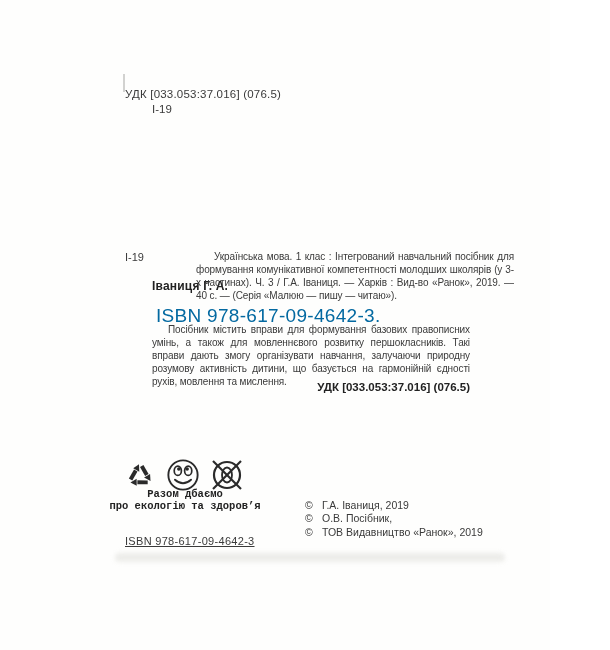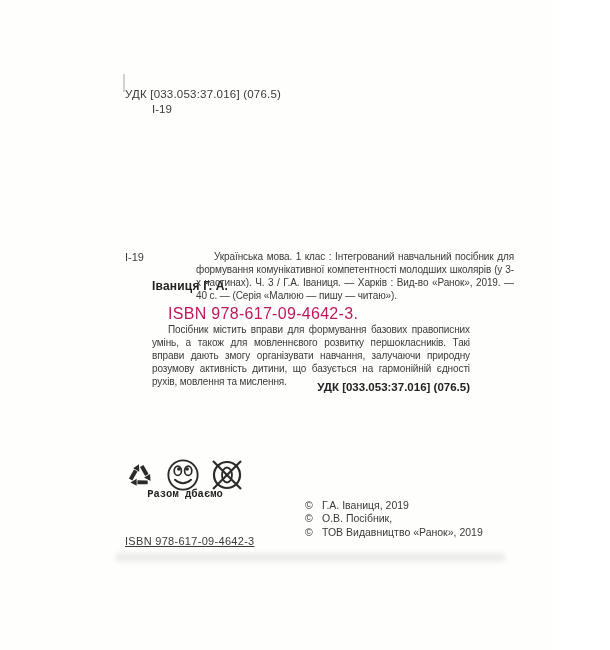--- a/index.html
+++ b/index.html
@@ -8,21 +8,21 @@
     font-family:"Liberation Sans", sans-serif;color:#333;overflow:hidden;
   }
   .abs{position:absolute;}
   .artifact-vline{left:123px;top:74px;width:2px;height:18px;background:#c7c7c4;opacity:.8;}
   .udc-top{left:125px;top:88px;font-size:11.5px;letter-spacing:.2px;color:#3a3a3a;}
   .code-top{left:152px;top:103px;font-size:11.5px;color:#3a3a3a;}
   .series{left:125px;top:126px;width:345px;text-align:center;font-size:11.5px;word-spacing:3px;color:#3a3a3a;}
   .author{left:152px;top:231px;font-size:12px;font-weight:bold;color:#222;letter-spacing:.2px;margin-top:48px;}
   .bib-code{left:125px;top:251px;font-size:11px;color:#3a3a3a;}
   .bib{left:152px;top:250px;width:318px;font-size:10px;line-height:13px;text-align:justify;text-indent:18px;color:#3a3a3a;letter-spacing:-0.1px;margin-left:44px;}
-  .isbn-main{left:168px;top:305px;font-size:16px;letter-spacing:.3px;color:#be185d;}
+  .isbn-main{left:156px;top:305px;font-size:19px;letter-spacing:.3px;color:#0369a1;}
   .annotation{left:152px;top:323px;width:318px;font-size:10px;line-height:13px;text-align:justify;text-indent:16px;color:#3a3a3a;letter-spacing:-0.1px;}
   .udc-bottom{left:152px;top:381px;width:318px;text-align:right;font-size:11.5px;font-weight:bold;color:#222;}
   .icons-row{left:121px;top:454px;width:130px;height:42px;display:flex;align-items:center;gap:7px;}
   .eco-text{left:109px;top:489px;width:152px;text-align:center;font-family:Liberation Mono, monospace;font-weight:bold;font-size:10.5px;line-height:11.5px;color:#222;}
   .isbn-bottom{left:125px;top:535px;font-size:11px;letter-spacing:.3px;color:#3a3a3a;text-decoration:underline;}
   .copyrights{left:305px;top:499px;font-size:10.5px;line-height:13.4px;color:#3a3a3a;}
   .cr-row{display:flex;}
   .cr-sym{width:17px;flex:0 0 17px;}
   .page-shadow{left:115px;top:552px;width:390px;height:11px;background:linear-gradient(to bottom,#f2f2ef, #e4e4e0 55%, #f7f7f5);filter:blur(2px);border-radius:6px;opacity:.8;}
   svg{display:block;}
@@ -73,20 +73,21 @@
         <circle cx="20" cy="20" r="13" fill="none" stroke="#2a2a2a" stroke-width="2.2"></circle>
         <line x1="6" y1="6" x2="34" y2="34" stroke="#2a2a2a" stroke-width="2.2"></line>
         <line x1="34" y1="6" x2="6" y2="34" stroke="#2a2a2a" stroke-width="2.2"></line>
         <ellipse cx="20" cy="20" rx="5" ry="7.5" fill="none" stroke="#2a2a2a" stroke-width="1.8"></ellipse>
       </svg>
     </span>
   </div>
 
   <div class="abs eco-text">
     <div>Разом дбаємо</div>
+    <div>про екологію та здоров’я</div>
   </div>
 
   <div class="abs isbn-bottom">ISBN 978-617-09-4642-3</div>
 
   <div class="abs copyrights">
     <div class="cr-row">
       <span class="cr-sym">©</span>
       <span>Г.А. Іваниця, 2019</span>
     </div>
     <div class="cr-row">

